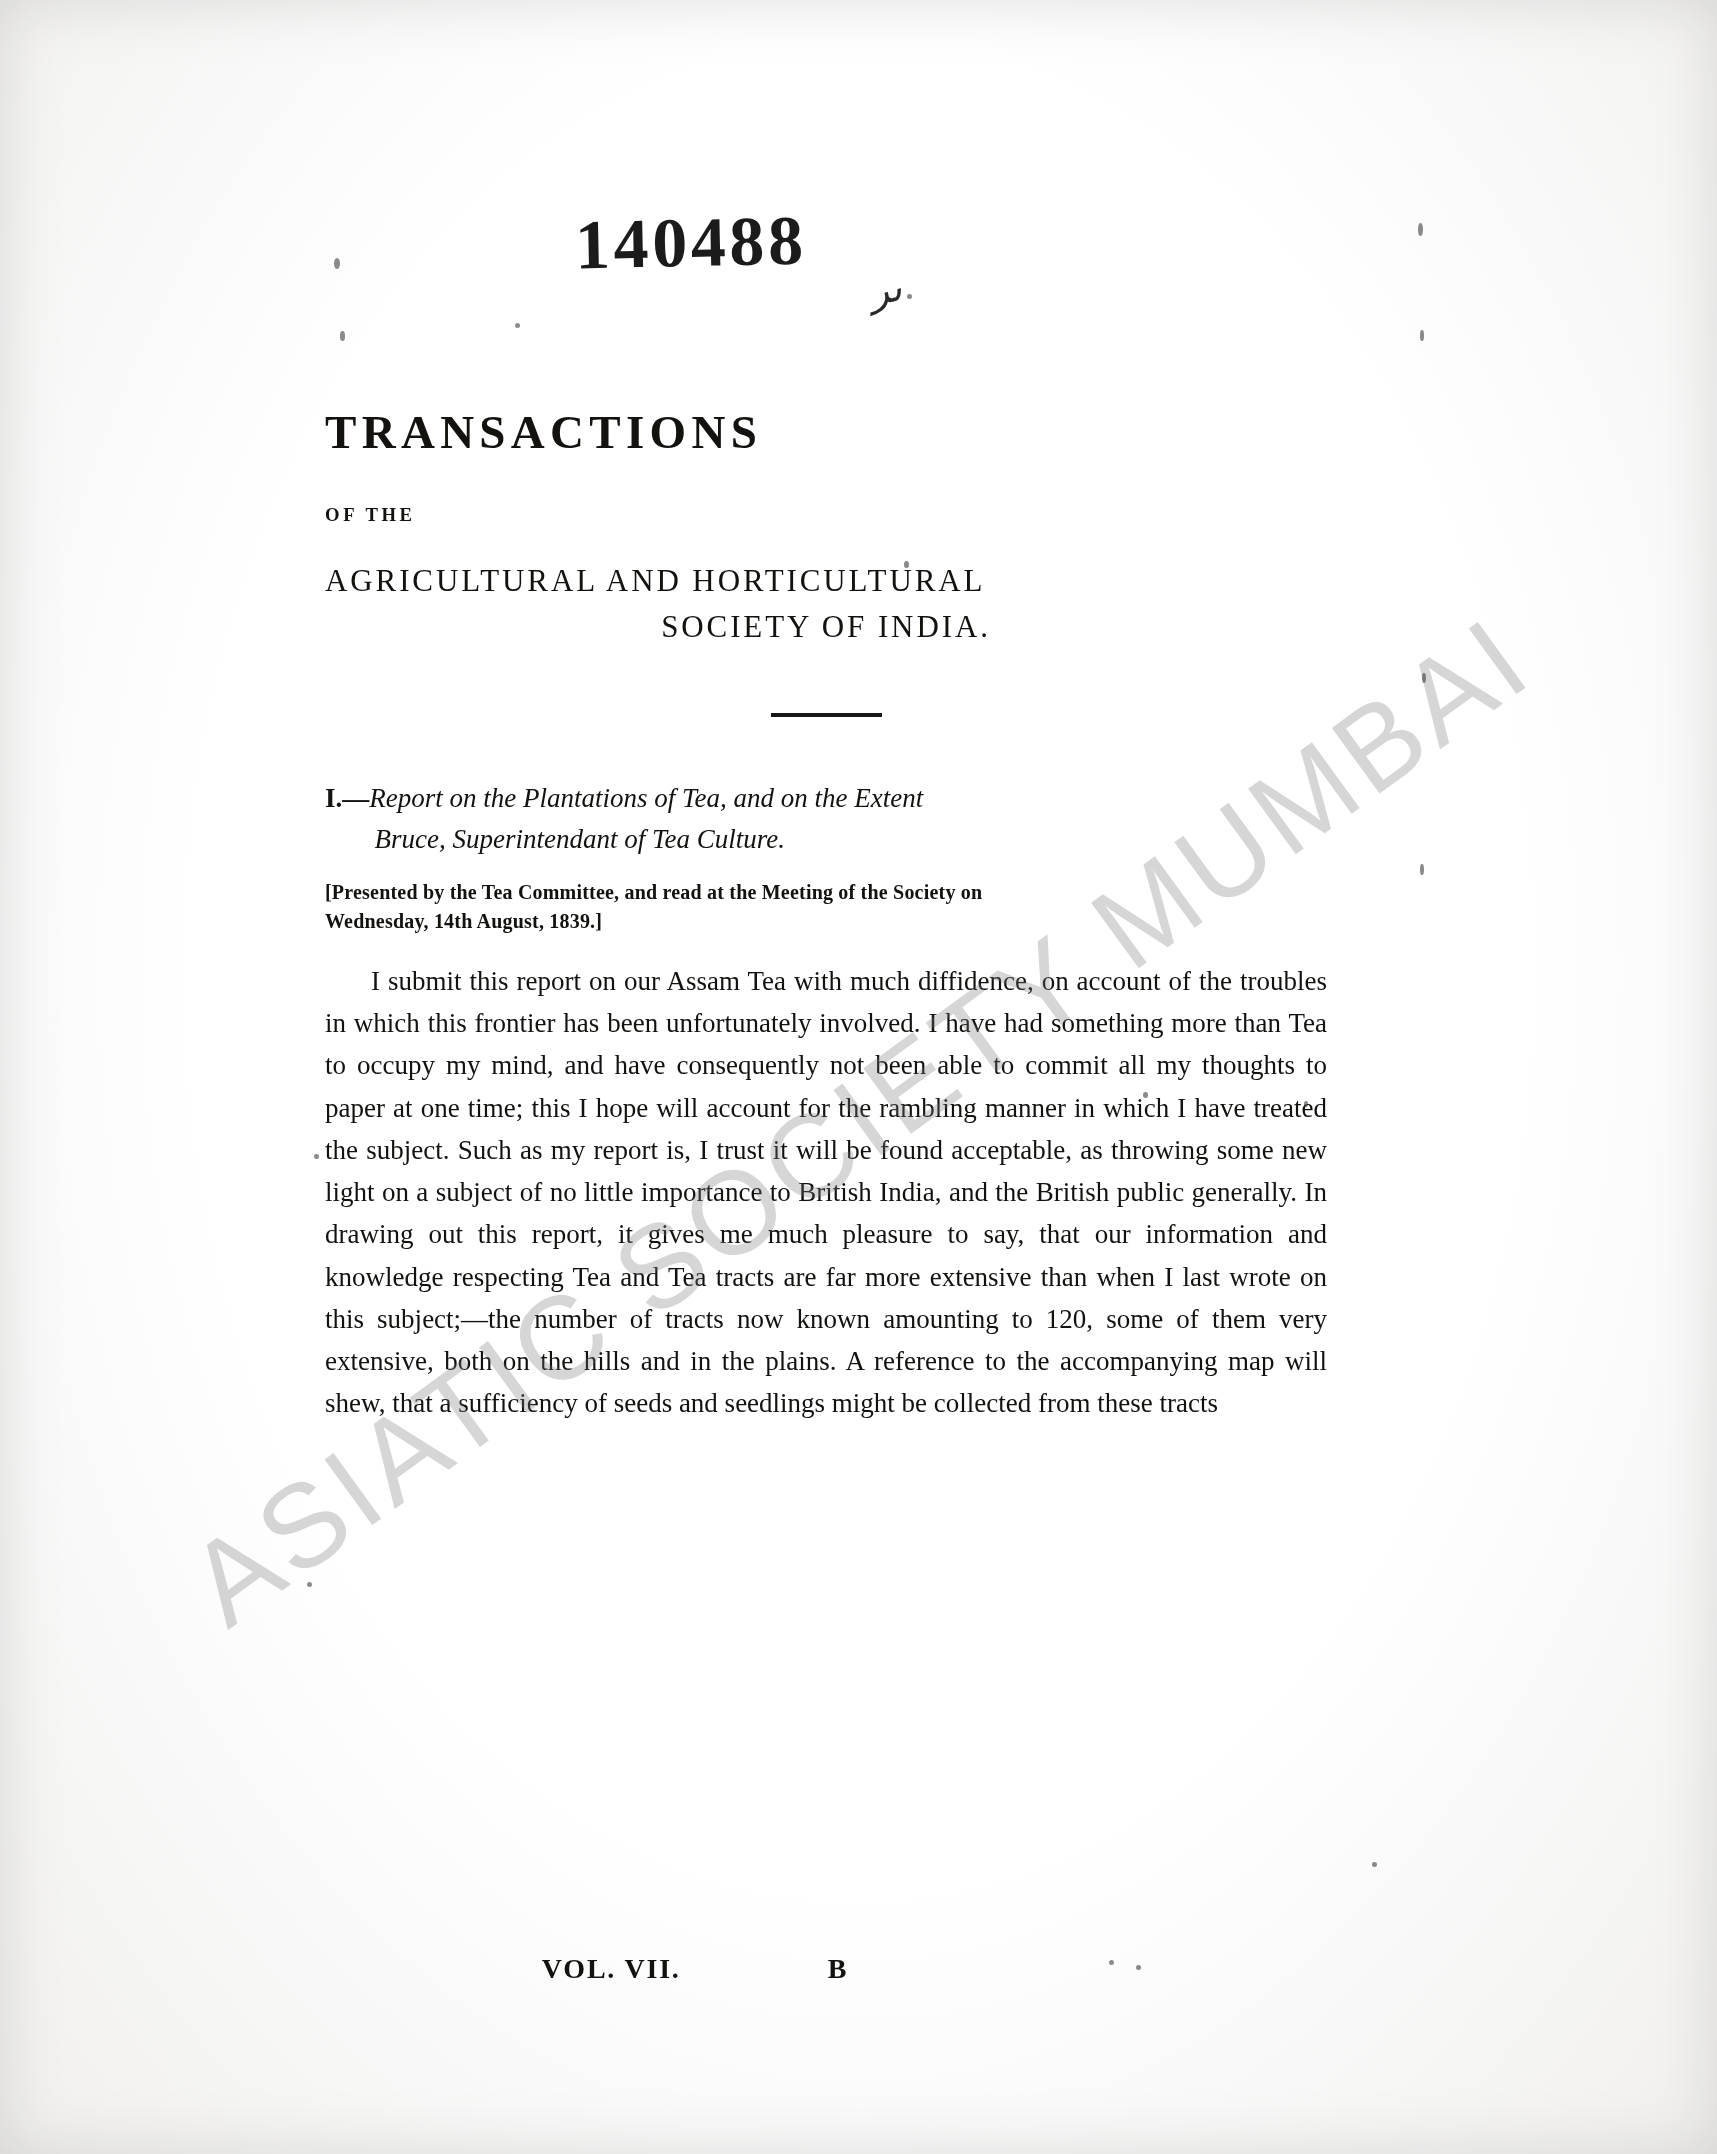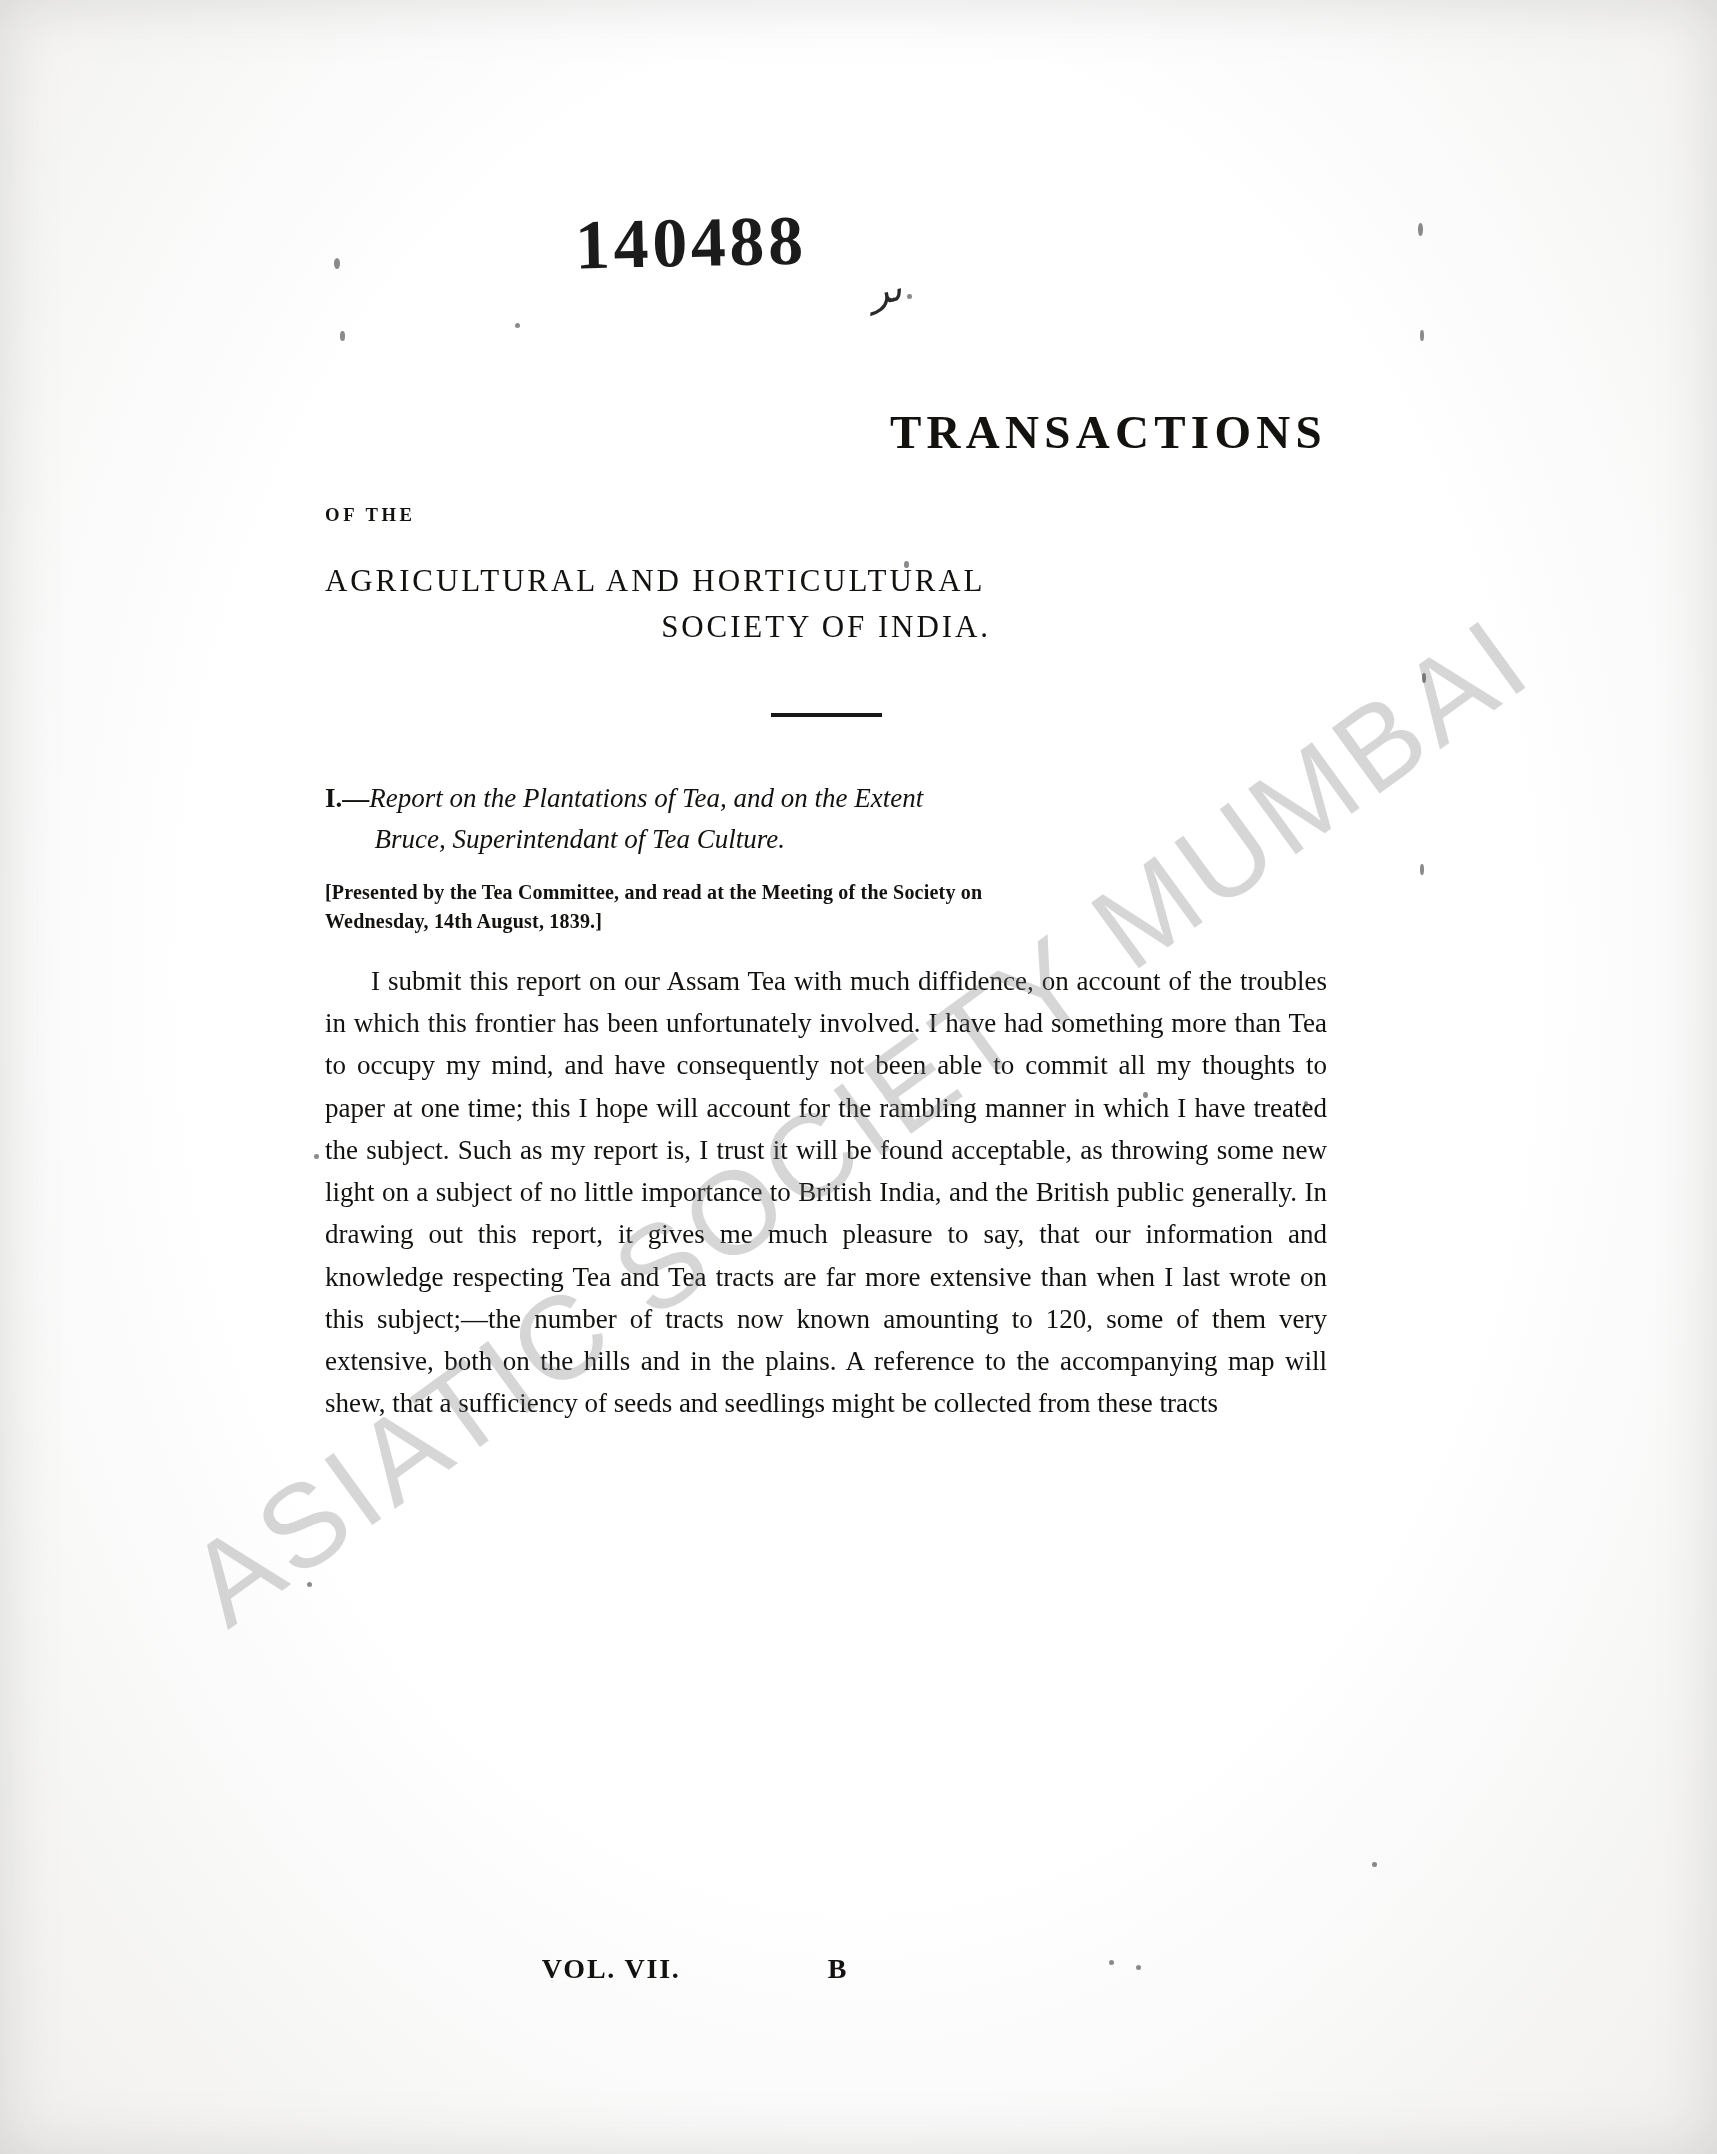--- a/index.html
+++ b/index.html
@@ -74,21 +74,21 @@
   .content {
     position: absolute;
     left: 325px;
     top: 0;
     width: 1002px;
   }
 
   h1.title {
     margin: 0;
     padding-top: 405px;
-    text-align: right;
+    text-align: left;
     font-size: 47px;
     font-weight: 700;
     letter-spacing: 5.3px;
     font-family: "Liberation Serif", serif;
   }
   .subtitle-of-the {
     margin-top: 45px;
     font-size: 18.7px;
     letter-spacing: 3.6px;
     font-weight: 700;

